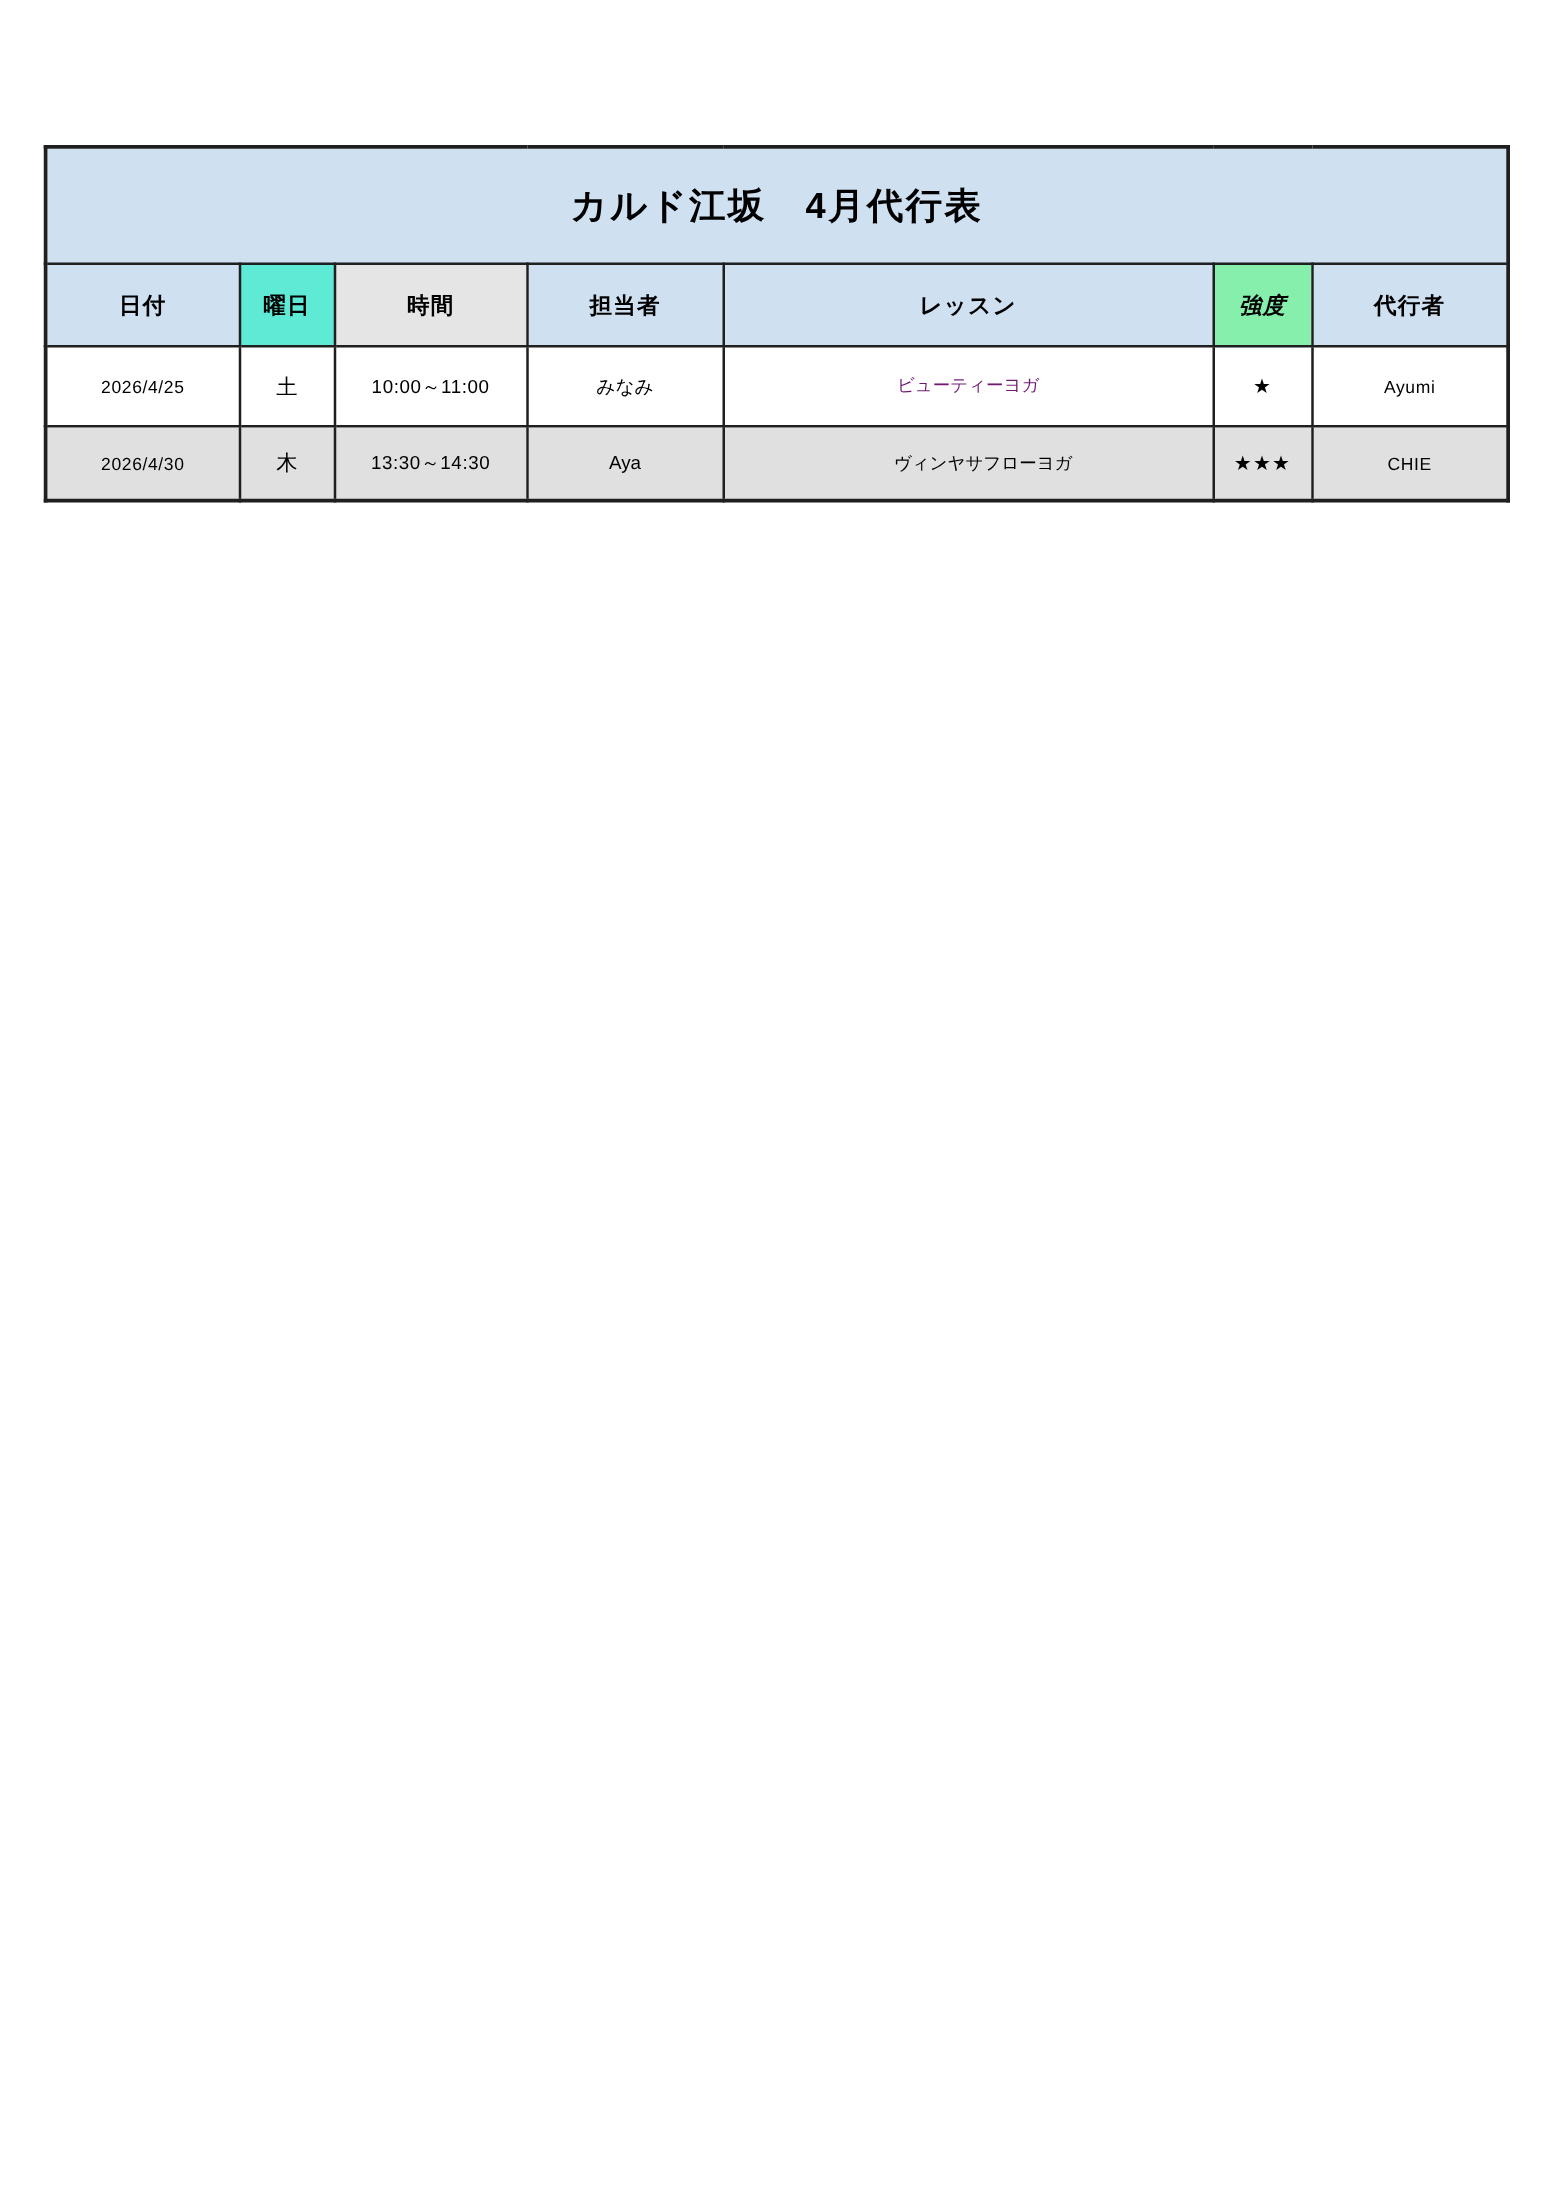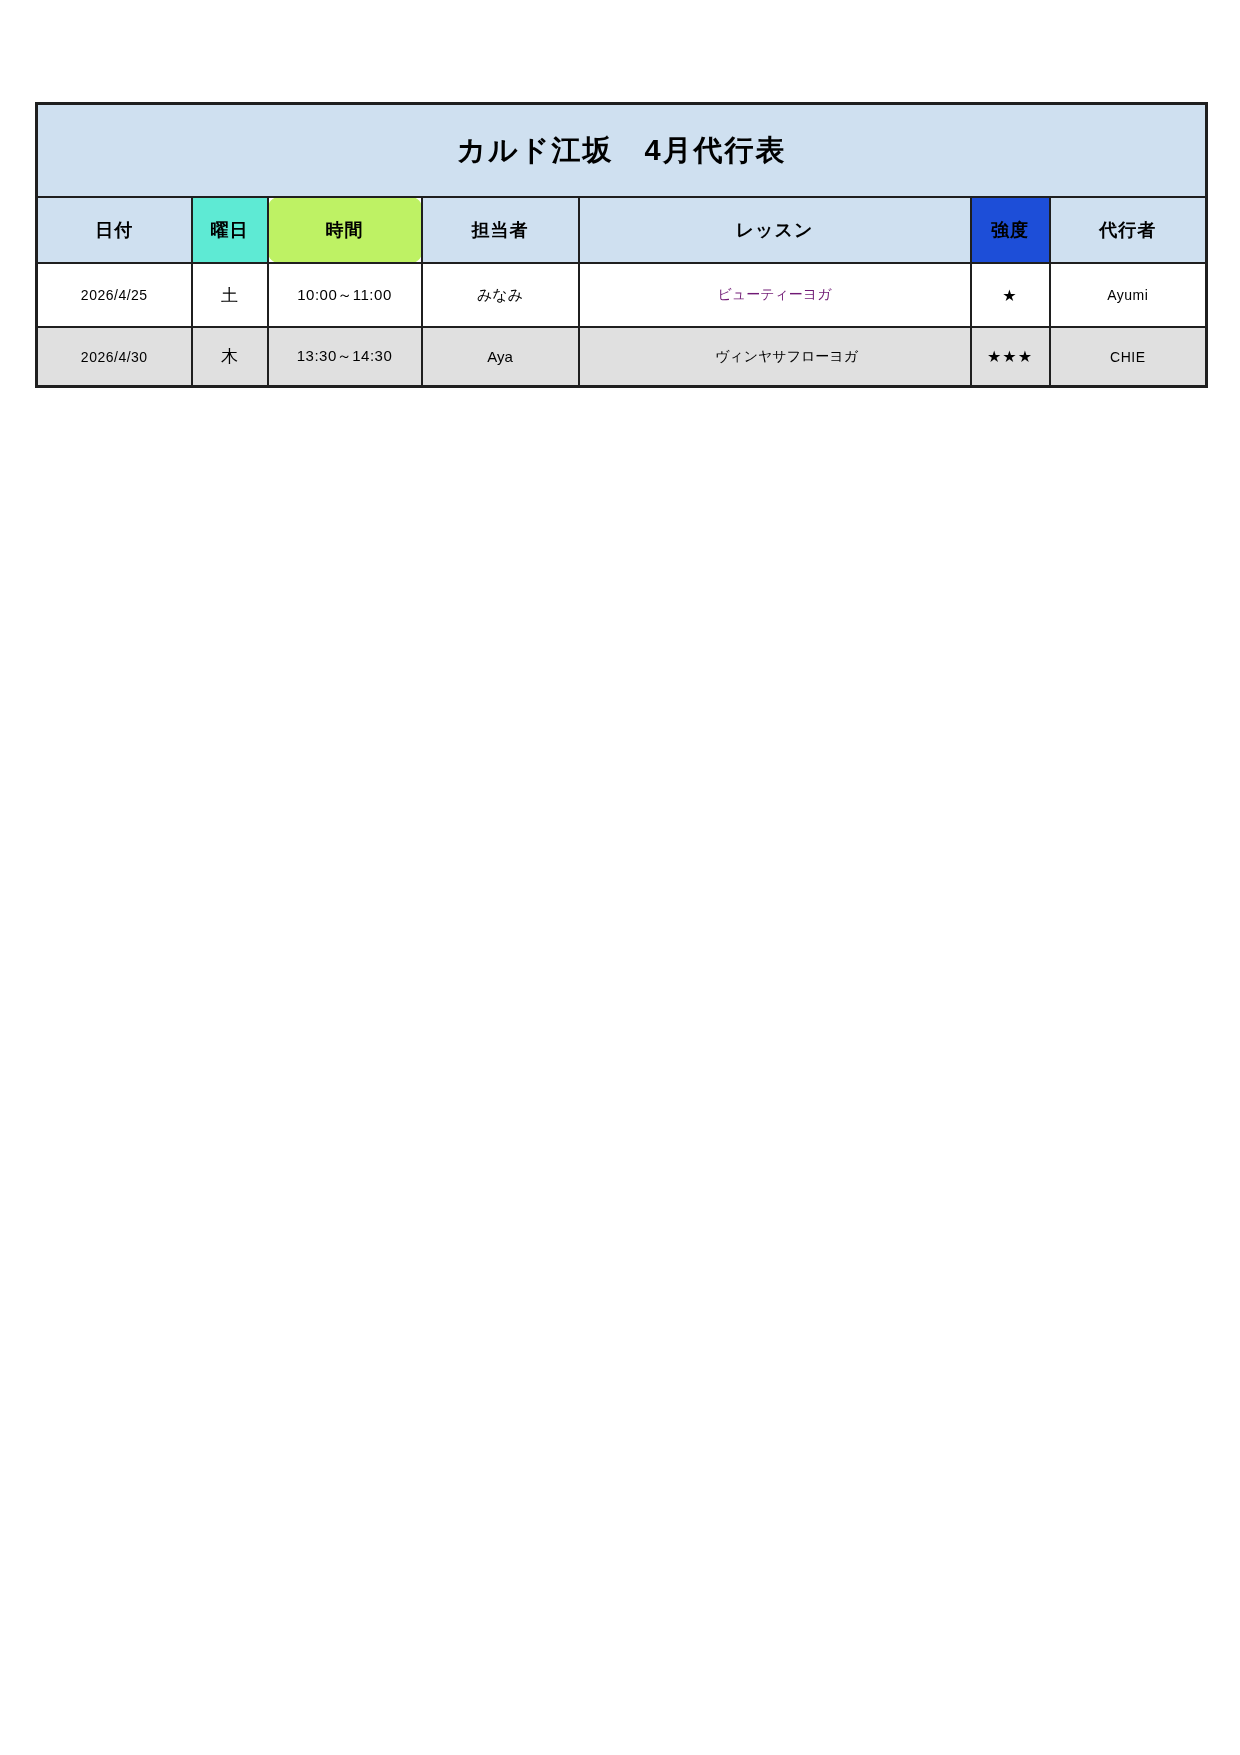--- a/index.html
+++ b/index.html
@@ -10,21 +10,21 @@
   body {
     width: 1240px;
     height: 1755px;
     position: relative;
     font-family: "Liberation Sans", "DejaVu Sans", sans-serif;
     color: #000000;
   }
   .sheet {
     position: absolute;
     left: 35px;
-    top: 102px;
+    top: 116px;
   }
   table.schedule {
     border-collapse: collapse;
     table-layout: fixed;
     width: 1170px;
   }
   table.schedule td, table.schedule th {
     border: 2px solid #1f1f1f;
     text-align: center;
     vertical-align: middle;
@@ -70,24 +70,24 @@
       <col style="width:79px">
       <col style="width:157px">
     </colgroup>
     <tbody>
       <tr class="title-row">
         <td colspan="7" style="background-color: rgb(207, 224, 240);">カルド江坂　4月代行表</td>
       </tr>
       <tr class="header-row">
         <th style="background-color: rgb(207, 224, 240);">日付</th>
         <th style="background-color: #5eead4;">曜日</th>
-        <th style="background-color: #bef264; border-radius: 11px;">時間</th>
+        <th style="background-color: #e5e5e5;">時間</th>
         <th style="background-color: rgb(207, 224, 240);">担当者</th>
         <th style="background-color: rgb(207, 224, 240);">レッスン</th>
-        <th style="background-color: #1d4ed8;">強度</th>
+        <th style="background-color: #86efac; font-style: italic;">強度</th>
         <th style="background-color: rgb(207, 224, 240);">代行者</th>
       </tr>
 
 
       <tr class="data-row r1" style="background-color: rgb(255, 255, 255);">
         <td class="cell-date">2026/4/25</td>
         <td class="cell-day">土</td>
         <td class="cell-time">10:00～11:00</td>
         <td class="cell-instructor">みなみ</td>
         <td class="cell-lesson" style="color: #701a75; border-radius: 19px;">ビューティーヨガ</td>

